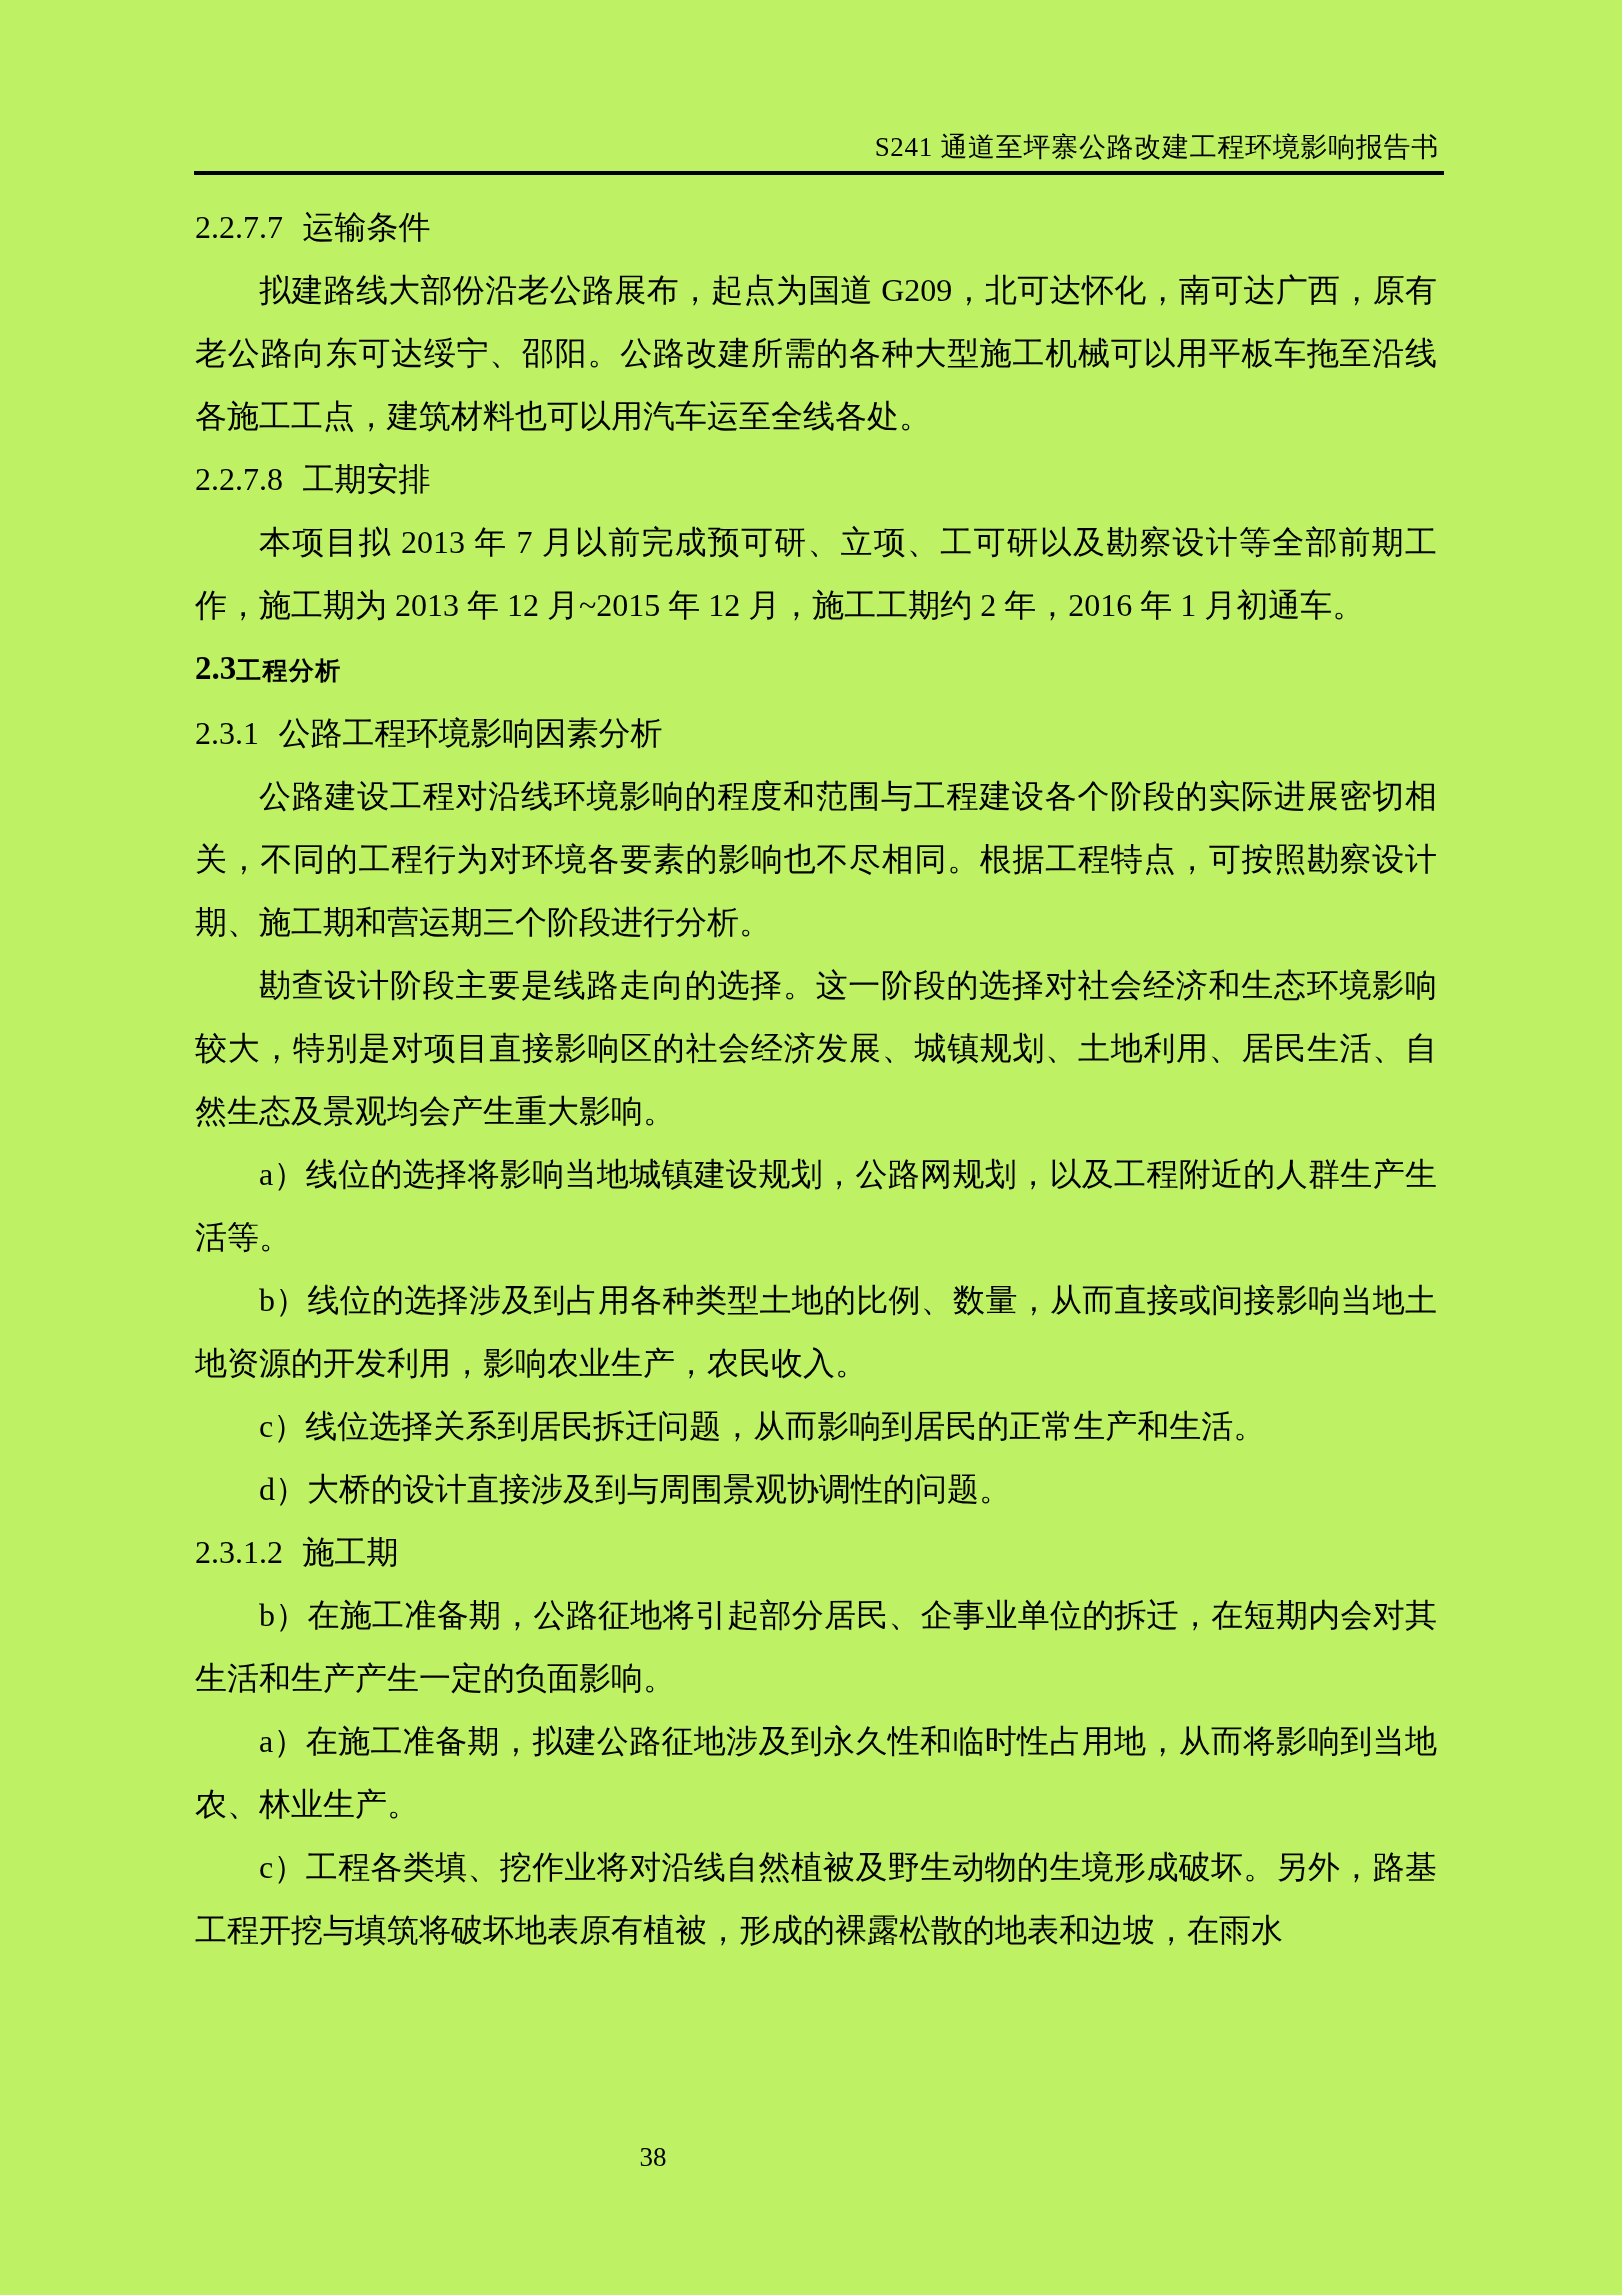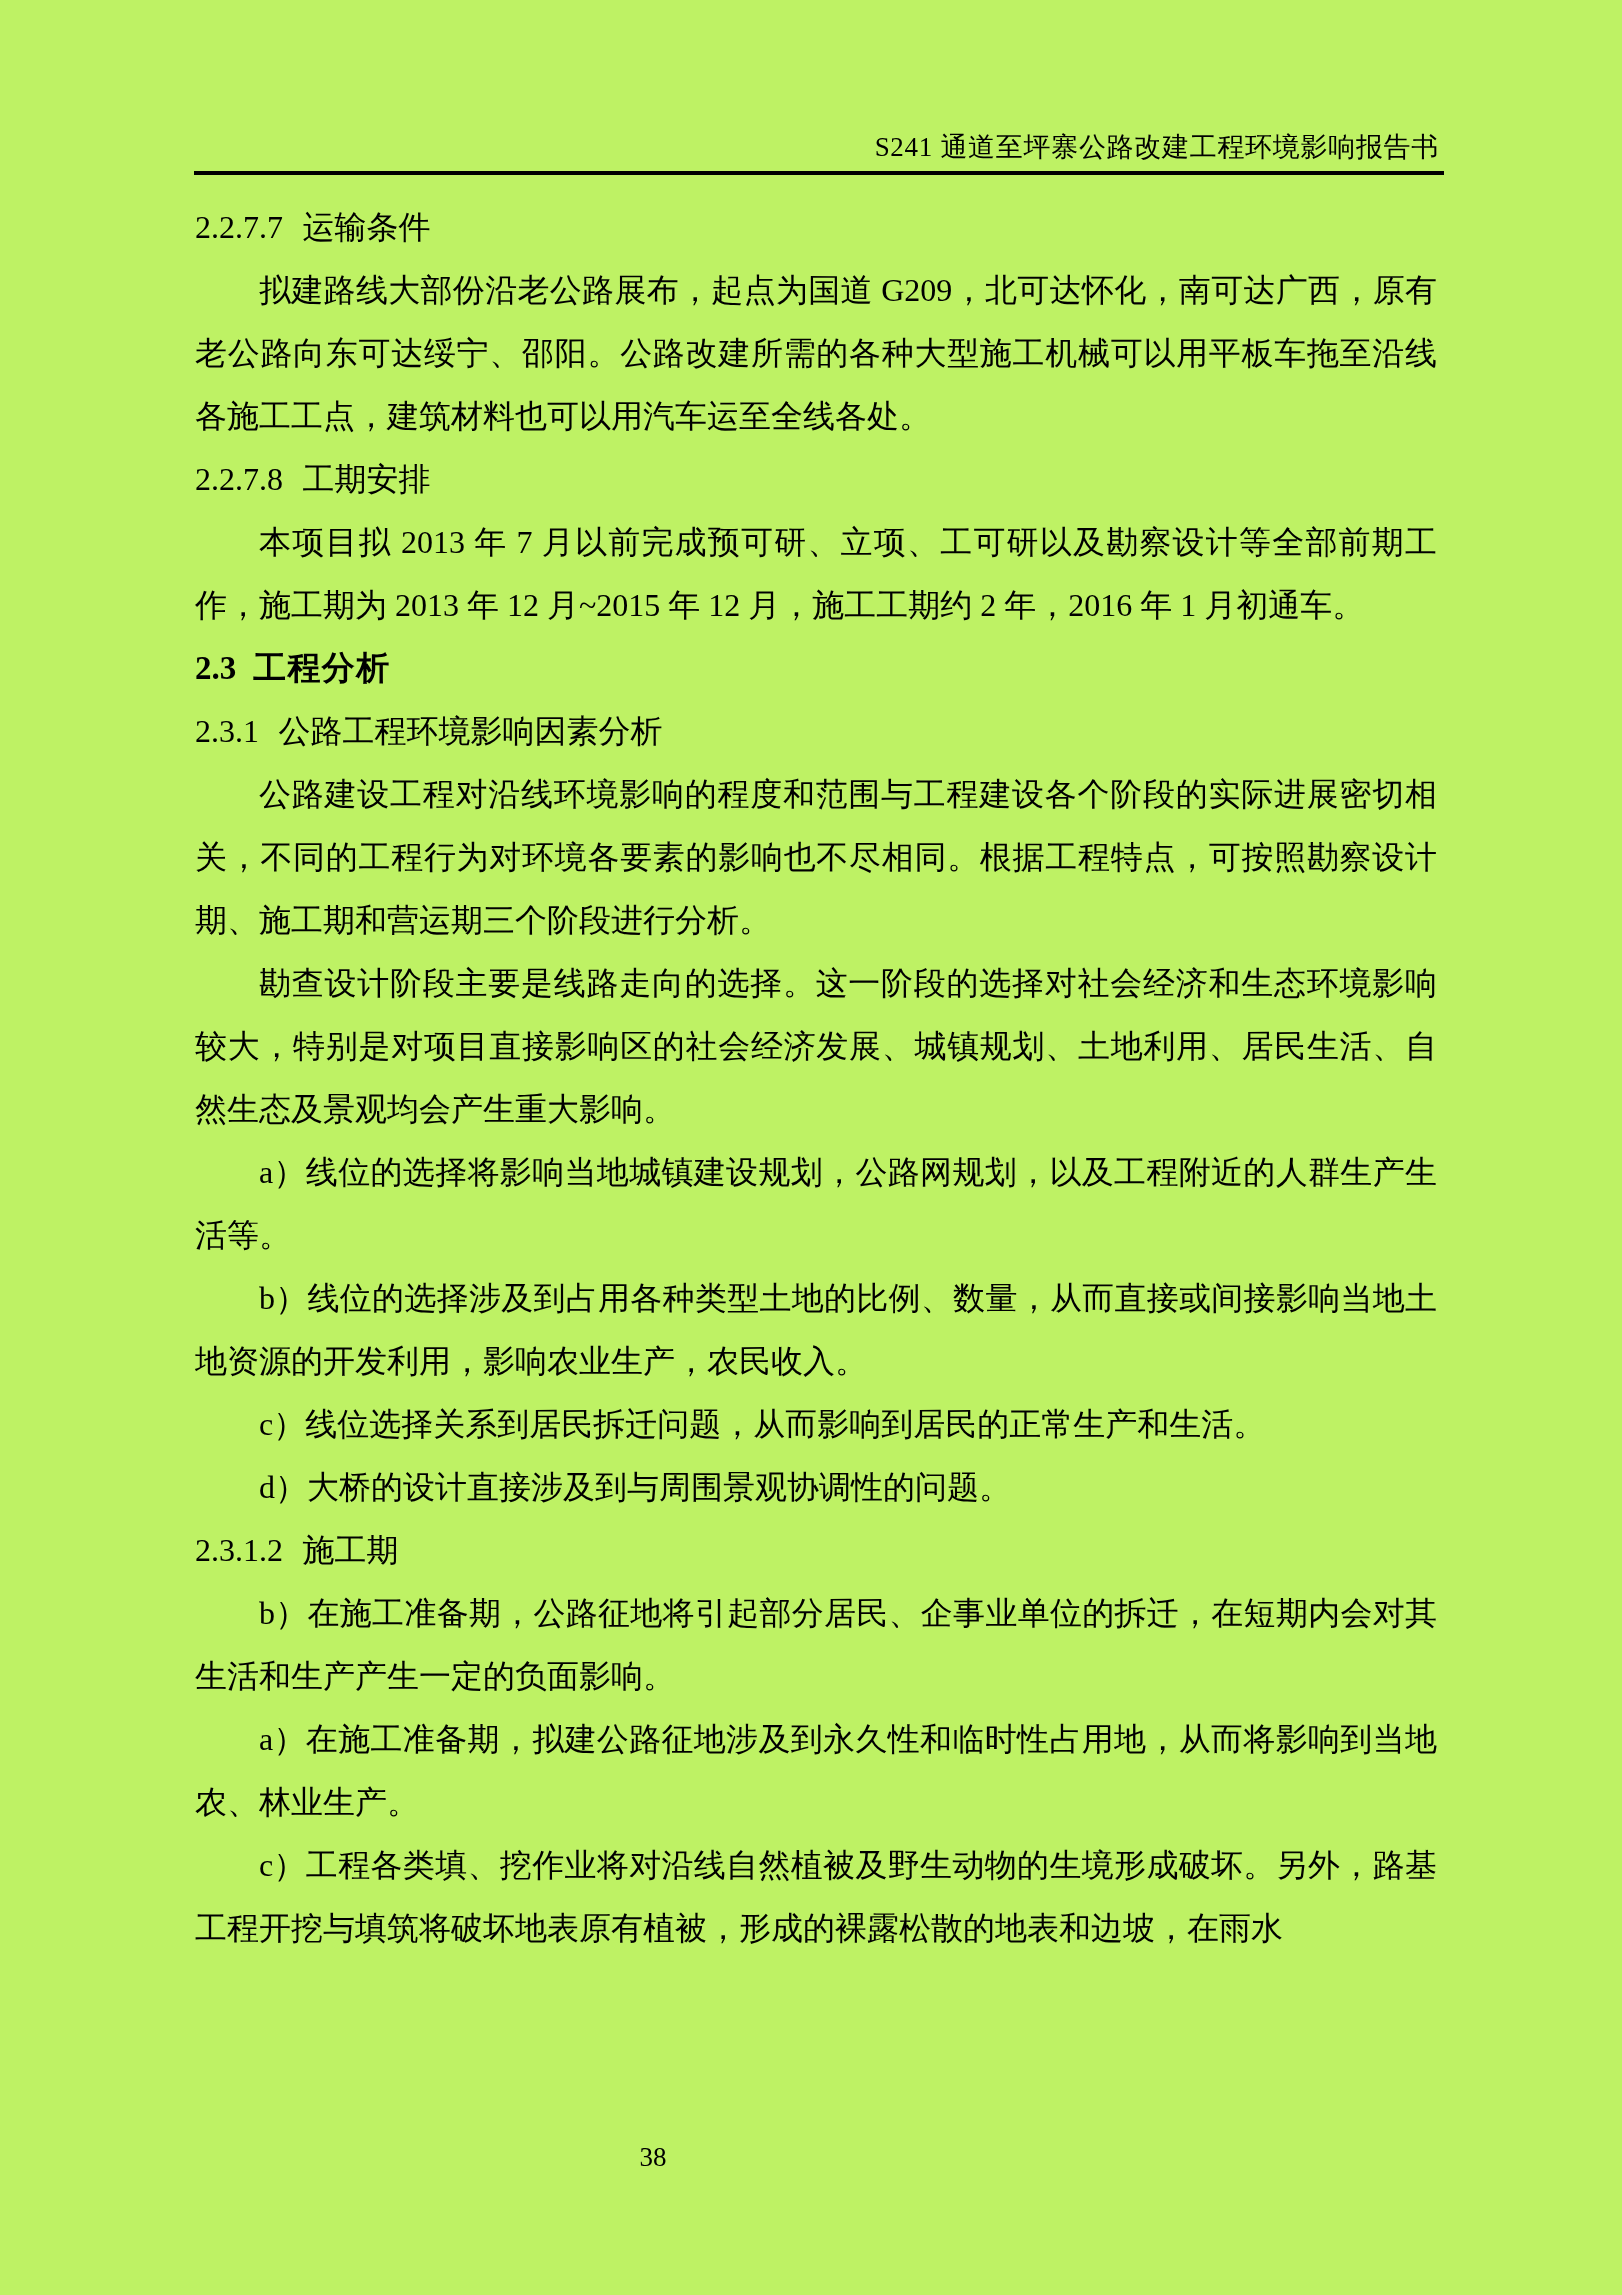--- a/index.html
+++ b/index.html
@@ -59,26 +59,25 @@
     display: inline-block;
     margin-right: 19.6px;
   }
   .heading-major {
     text-indent: 0;
     text-align: left;
     font-weight: bold;
   }
   .heading-major .hnum {
     display: inline-block;
-    margin-right: 17px;
     font-size: 33px;
   }
   .heading-major .htext {
-    font-family: Liberation Serif, serif;
-    font-size: 33px;
+    font-family: Liberation Sans, sans-serif;
+    font-size: 25px;
     letter-spacing: 1.3px;
   }
   .footer {
     position: absolute;
     left: 0;
     top: 2141px;
     width: 1306px;
     text-align: center;
     font-size: 27px;
     line-height: 33px;

